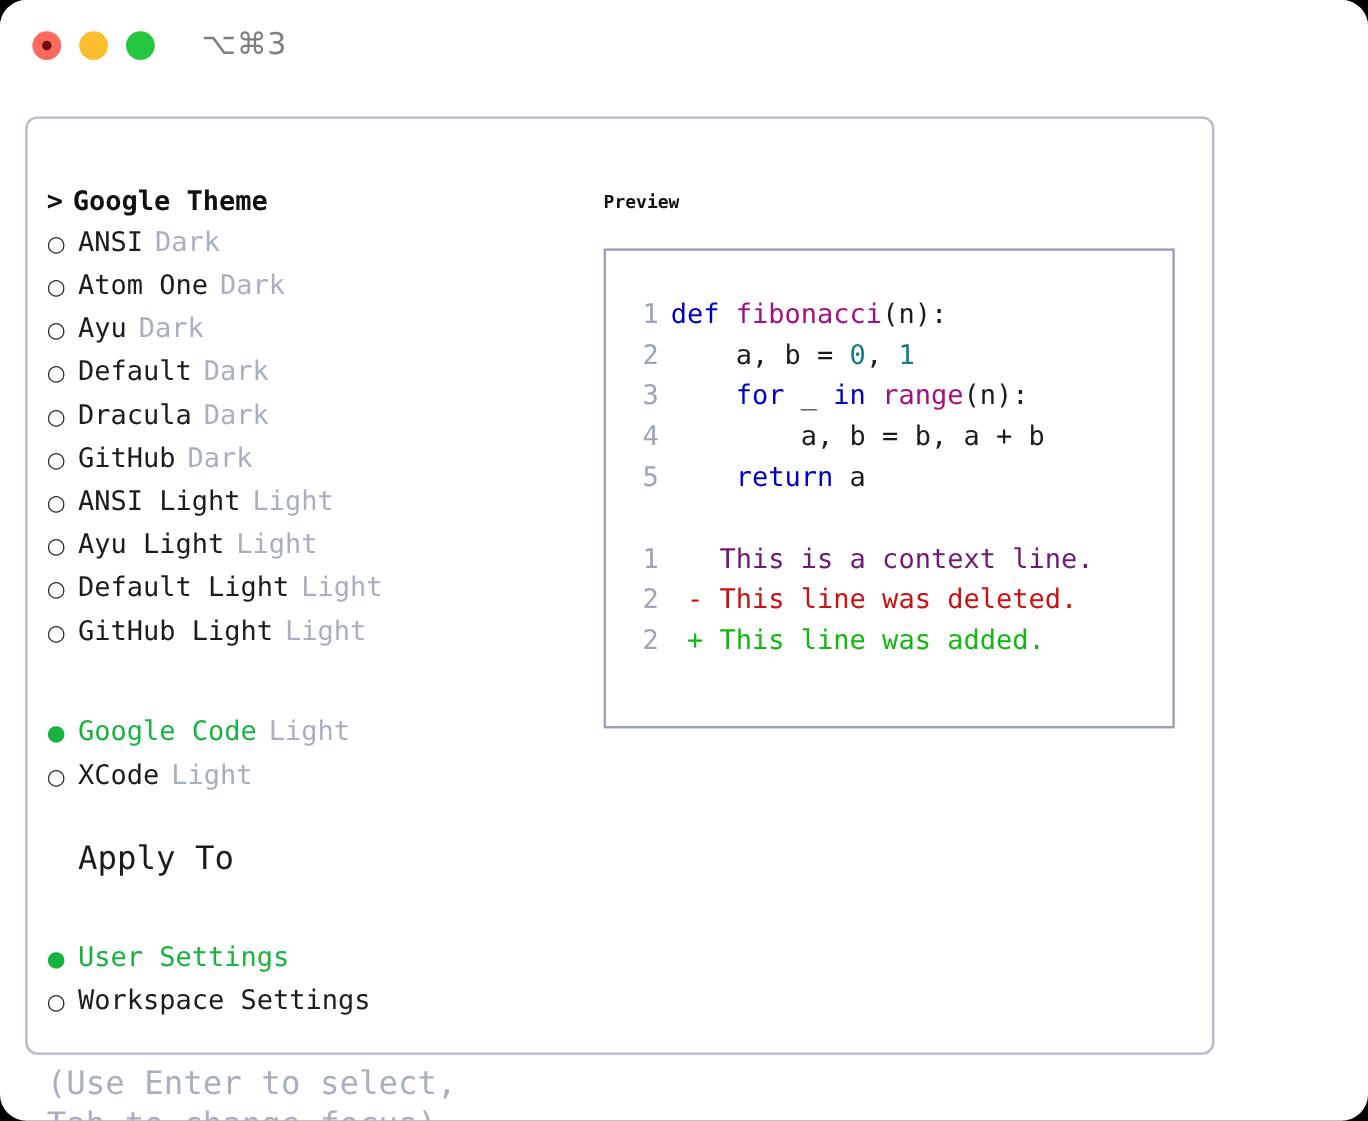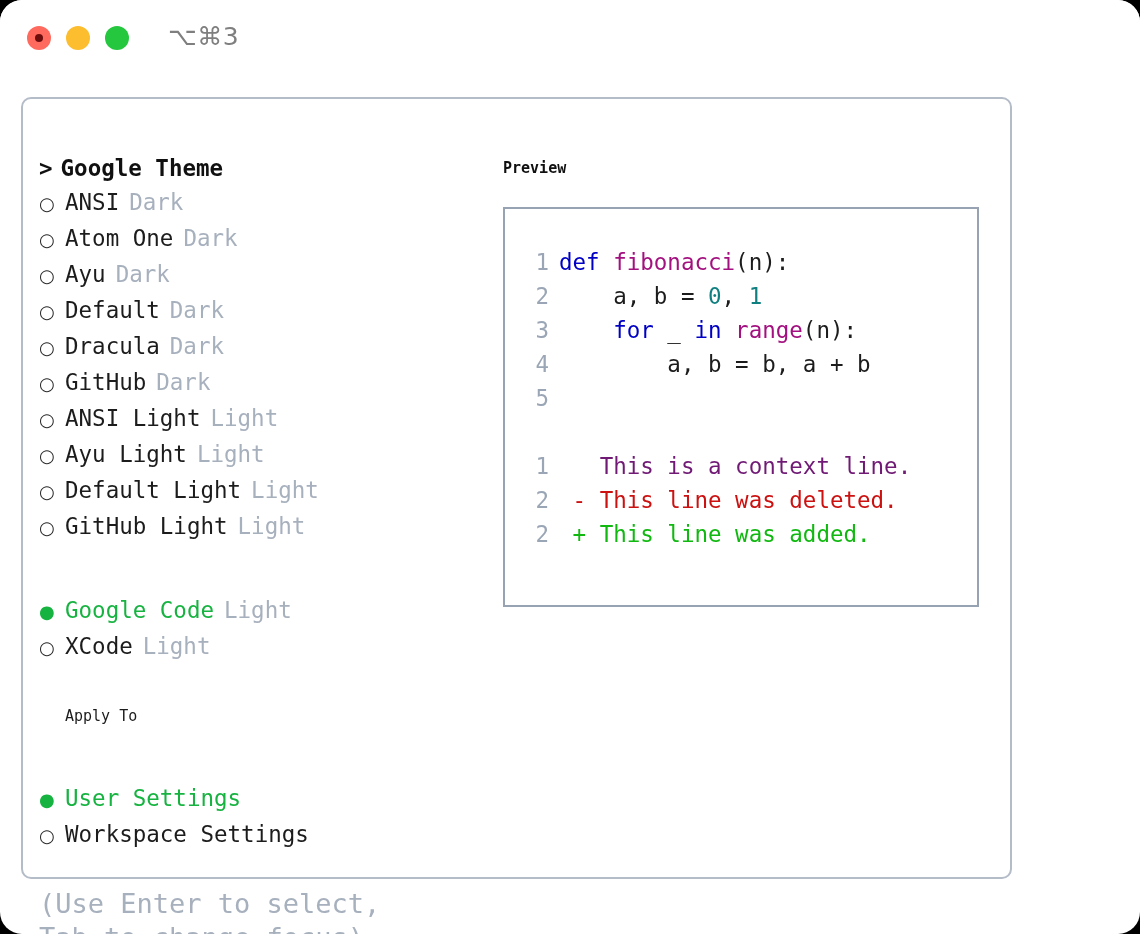--- a/index.html
+++ b/index.html
@@ -116,21 +116,21 @@
   .opt-label { color: #1c1c1c; }
   .opt-row.sel .opt-label { color: #17b341; margin-top: 48px; }
   .opt-variant {
     color: #a7b0bd;
     margin-left: 10px;
   }
 
   .spacer { height: 34px; }
 
   .sub-heading {
-    font-size: 15px;
+    font-size: 27px;
     color: #1c1c1c;
     line-height: 34px;
     padding-left: 26px;
     white-space: pre;
   }
 
   .hint {
     margin-top: 34px;
     font-size: 27px;
     color: #a7b0bd;
@@ -233,21 +233,21 @@
 
     <div class="right-col">
       <div class="preview-title">Preview</div>
 
       <div class="preview-box">
         <div id="code-block">
             <div class="code-line"><span class="lineno">1</span><span class="code-text"><span class="tok-kw">def </span><span class="tok-fn">fibonacci</span><span class="tok-plain">(n):</span></span></div>
             <div class="code-line"><span class="lineno">2</span><span class="code-text"><span class="tok-plain">    a, b = </span><span class="tok-num">0</span><span class="tok-plain">, </span><span class="tok-num">1</span></span></div>
             <div class="code-line"><span class="lineno">3</span><span class="code-text"><span class="tok-plain">    </span><span class="tok-kw">for</span><span class="tok-plain"> _ </span><span class="tok-kw">in</span><span class="tok-plain"> </span><span class="tok-fn">range</span><span class="tok-plain">(n):</span></span></div>
             <div class="code-line"><span class="lineno">4</span><span class="code-text"><span class="tok-plain">        a, b = b, a + b</span></span></div>
-            <div class="code-line"><span class="lineno">5</span></div>
+            <div class="code-line"><span class="lineno">5</span><span class="code-text"><span class="tok-plain">    </span><span class="tok-kw">return</span><span class="tok-plain"> a</span></span></div>
           </div>
         <div class="gap-line"></div>
         <div id="diff-block">
             <div class="code-line"><span class="lineno">1</span><span class="code-text"><span class="tok-ctx">   This is a context line.</span></span></div>
             <div class="code-line"><span class="lineno">2</span><span class="code-text"><span class="tok-del"> - This line was deleted.</span></span></div>
             <div class="code-line"><span class="lineno">2</span><span class="code-text"><span class="tok-add"> + This line was added.</span></span></div>
           </div>
       </div>
     </div>
 

